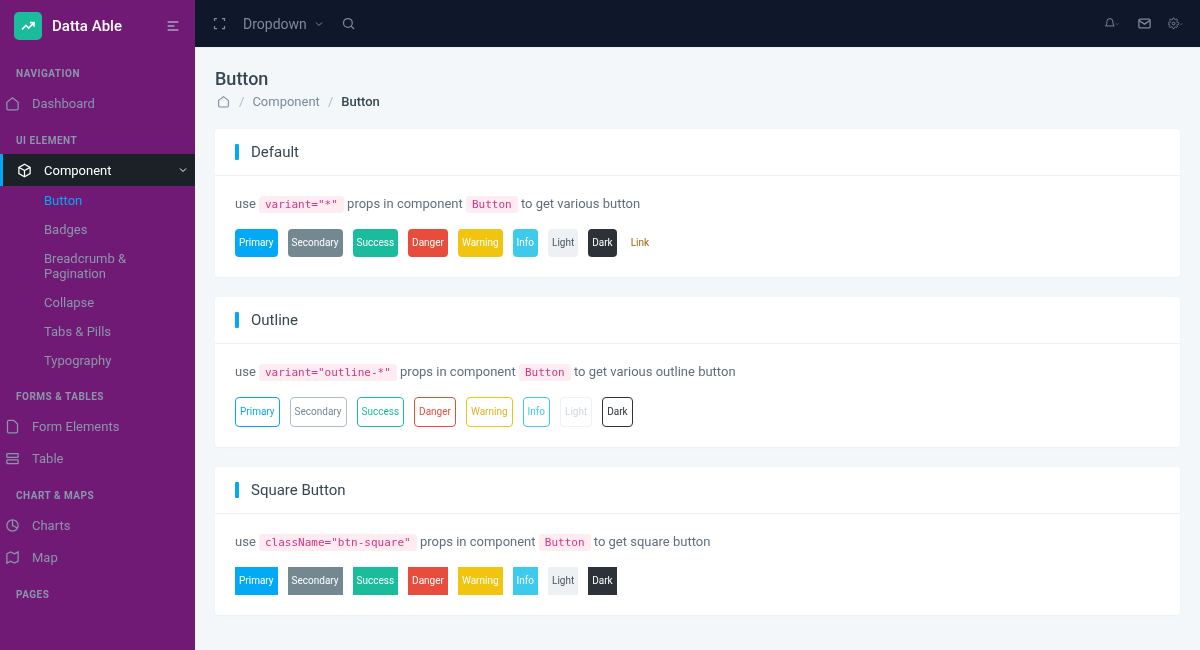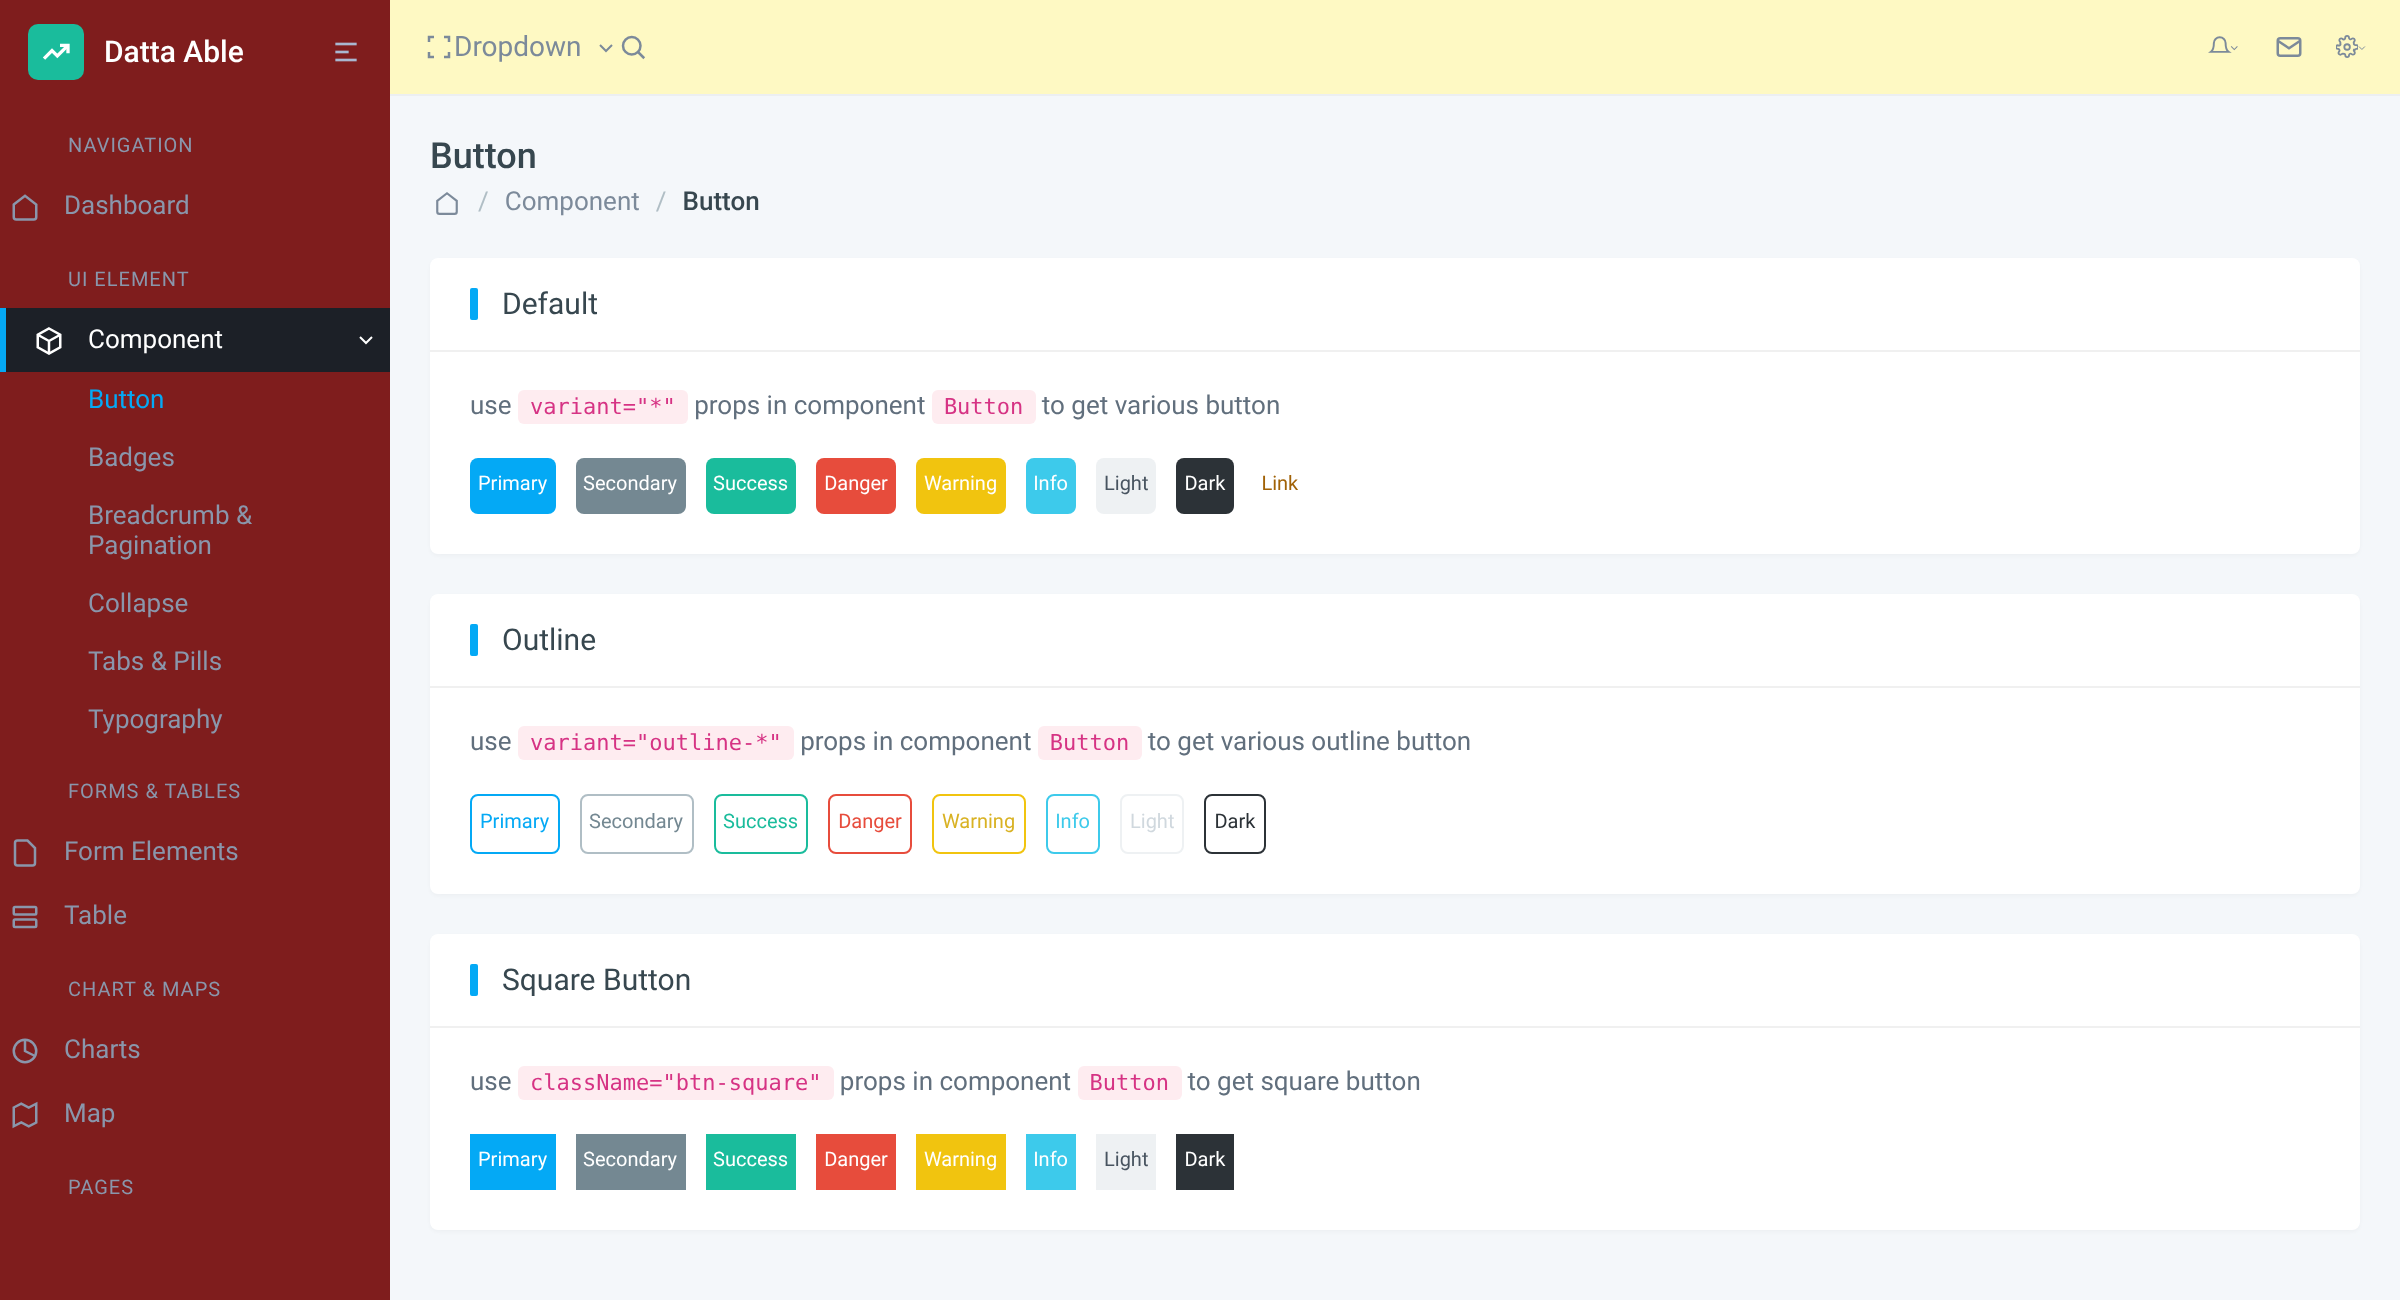--- a/index.html
+++ b/index.html
@@ -1,32 +1,32 @@
 <!DOCTYPE html>
 <html><head>
 <meta charset="utf-8">
 <style>
 *{margin:0;padding:0;box-sizing:border-box;font-family:-apple-system,BlinkMacSystemFont,"Segoe UI",Roboto,sans-serif}
 body{background:#f4f7fa;color:#37474f;font-size:14px}
 .app{display:flex;min-height:100vh}
 
-.sidebar{width:195px;background:#7f1d1d;color:#a9b7d0;display:flex;flex-direction:column;flex-shrink:0}
+.sidebar{width:195px;background:#701a75;color:#a9b7d0;display:flex;flex-direction:column;flex-shrink:0}
 .brand{display:flex;align-items:center;gap:10px;padding:12px 14px;color:#fff}
 .brand-logo{width:28px;height:28px;background:#1abc9c;border-radius:5px;display:flex;align-items:center;justify-content:center}
 .brand-name{font-size:15px;font-weight:500;flex:1}
 .brand-toggle{color:#a9b7d0}
-.nav-sectitle{font-size:10px;font-weight:400;letter-spacing:.5px;color:#8a96ab;padding:16px 34px 8px}
+.nav-sectitle{font-size:10px;font-weight:700;letter-spacing:.5px;color:#8a96ab;padding:16px 16px 8px}
 .nav-item{display:flex;align-items:center;gap:12px;padding:8px 4px;color:#8a96ab;font-size:13px;cursor:pointer}
 .nav-item.active{background:#1c2027;color:#fff;border-left:3px solid #04a9f5;padding-left:13px}
 .nav-item .chev{margin-left:auto}
 .sub-item{padding:7px 16px 7px 44px;font-size:13px;color:#8a96ab;cursor:pointer}
 .sub-item.active{color:#04a9f5}
 
 .main{flex:1;display:flex;flex-direction:column;min-width:0}
-.topbar{height:48px;background:#fef9c3;border-bottom:1px solid #eceff1;display:flex;align-items:center;padding:0 16px;}
+.topbar{height:48px;background:#0f172a;border-bottom:1px solid #eceff1;display:flex;align-items:center;padding:0 16px;gap:16px}
 .topbar-right{margin-left:auto;display:flex;gap:16px;align-items:center;color:#7c8a9a}
 .topbar .dd{display:flex;align-items:center;gap:6px;color:#7c8a9a;cursor:pointer}
 .content{padding:20px;display:flex;flex-direction:column;gap:20px;overflow:auto}
 .page-title{font-size:18px;font-weight:500;color:#37474f;margin-bottom:4px}
 .crumbs{display:flex;align-items:center;gap:8px;color:#7c8a9a;font-size:13px}
 .crumbs .sep{color:#b0bec5}
 .crumbs .cur{color:#37474f;font-weight:500}
 .card{background:#fff;border-radius:4px;box-shadow:0 1px 2px rgba(0,0,0,.03)}
 .card-head{padding:14px 20px;border-bottom:1px solid #f0f0f0;display:flex;align-items:center}
 .card-head::before{content:"";width:4px;height:16px;background:#04a9f5;margin-right:12px;border-radius:1px}

